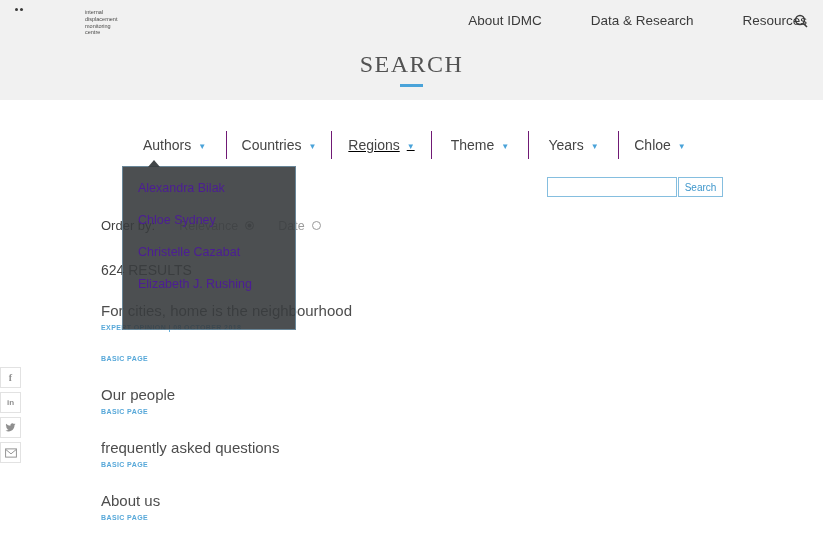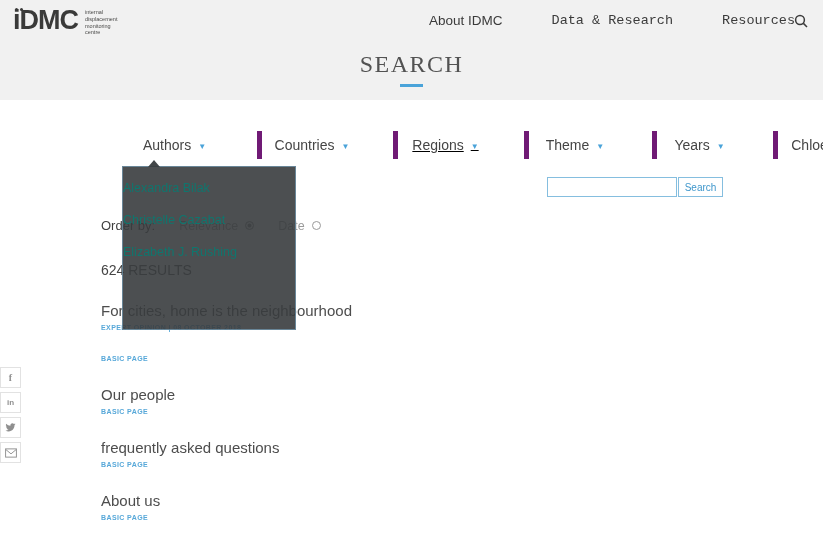--- a/index.html
+++ b/index.html
@@ -5,32 +5,32 @@
   * { margin:0; padding:0; box-sizing:border-box; }
   body { background:#fff; font-family:"Liberation Sans", sans-serif; }
   .page { position:relative; width:823px; height:548px; background:#fff; overflow:hidden; }
 
   
   .header { position:absolute; left:0; top:0; width:823px; height:100px; background:#f1f1f1; }
   .logo { position:absolute; left:13px; top:5px; width:120px; height:34px; cursor:pointer; }
   .logo-main { position:absolute; left:0; top:0; font-size:27px; font-weight:700; color:#3a3a39; letter-spacing:-1px; }
   .logo-dots { position:absolute; left:2px; top:3px; width:3px; height:3px; border-radius:50%; background:#3a3a39; box-shadow:5px 0 0 #3a3a39; }
   .logo-sub { position:absolute; left:72px; top:4px; width:60px; font-size:5.5px; line-height:6.8px; color:#4a4a49; white-space:pre-line; }
-  .nav { position:absolute; right:28px; top:13px; display:flex; align-items:center; }
+  .nav { position:absolute; right:16px; top:13px; display:flex; align-items:center; }
   .nav a { font-size:13.5px; color:#3b3b3b; text-decoration:none; cursor:pointer; }
-  .nav a:not(:first-of-type) { margin-left:49px;font-family:Liberation Mono, monospace; }
+  .nav a:not(:first-of-type) { margin-left:49px; }
   .nav-search { margin-left:42px; width:16px; height:16px; cursor:pointer; display:flex; align-items:center; justify-content:center; }
   .hero-title { position:absolute; left:0; top:51px; width:823px; text-align:center;
     font-family:"Liberation Serif", serif; font-size:24px; font-weight:500; letter-spacing:1.5px; color:#525252; }
   .hero-underline { position:absolute; left:400px; top:84px; width:23px; height:3px; background:#4aa3d9; }
 
   
   .tabs { position:absolute; left:123px; top:130px; height:29px; display:flex; align-items:center; }
   .tab { display:flex; align-items:center; justify-content:center; height:28px; cursor:pointer; }
-  .tabs div:nth-of-type(n+2) { border-left:5px solid #701a75;margin-left:31px; }
+  .tabs div:nth-of-type(n+2) { border-left:1px solid #701a75; }
   .tabs div:nth-of-type(1){ width:103px; } .tabs div:nth-of-type(2){ width:105px; }
   .tabs div:nth-of-type(3){ width:100px;text-decoration:underline; } .tabs div:nth-of-type(4){ width:97px; }
   .tabs div:nth-of-type(5){ width:90px; }  .tabs div:nth-of-type(6){ width:83px; }
   .tab-label { font-size:14px; color:#454545; }
   .tab-arrow { font-size:8px; color:#4aa3d9; margin-left:7px; margin-top:4px; }
 
   
   .search-input { position:absolute; left:547px; top:177px; width:130px; height:20px;
     border:1px solid #85bedf; background:#fff; font-size:11px; padding:0 6px; color:#444; outline:none; }
   .search-btn { position:absolute; left:678px; top:177px; width:45px; height:20px;
@@ -51,39 +51,38 @@
   .result { margin-bottom:24px; }
   .result .title { font-size:15px; color:#4d4d4d; cursor:pointer; line-height:18px; }
   .result .meta { margin-top:4px; font-size:7px; font-weight:700; letter-spacing:0.4px; color:#57a8d9; }
 
   
   .dropdown { position:absolute; left:122px; top:166px; width:174px; height:164px; z-index:5;
     background:rgba(56,60,62,0.9); border:1px solid rgba(130,180,212,0.55); padding-top:5px; }
   .dd-caret { position:absolute; left:25px; top:-7px; width:0; height:0;
     border-left:6px solid transparent; border-right:6px solid transparent;
     border-bottom:7px solid rgba(56,60,62,0.95); }
-  .dd-item { height:32px; line-height:32px; color:#0f766e; font-size:12.5px;
+  .dd-item { height:32px; line-height:32px; padding-left:15px; color:#4c1d95; font-size:12.5px;
     cursor:pointer; white-space:nowrap; overflow:hidden; }
 
   
   .social { position:absolute; left:0; top:367px; }
   .s-box { width:21px; height:21px; border:1px solid #e2e2e2; background:#fff; margin-bottom:4px;
     display:flex; align-items:center; justify-content:center; color:#8f8f8f; cursor:pointer; }
   .s-box .txt { font-size:10px; font-weight:700; color:#8f8f8f; }
   svg { display:block; }
 </style>
 </head>
 <body>
 
 <div class="page">
 
   <header class="header">
     <div class="logo">
       <span class="logo-dots"></span>
-      <span class="logo-main">iDMC</span>
       <span class="logo-sub">internal
 displacement
 monitoring
 centre</span>
     </div>
 
     <nav class="nav">
 
         <a>About IDMC</a>
 
@@ -183,20 +182,21 @@
         <div class="meta">BASIC PAGE</div>
       </div>
     </div>
 
   <div class="dropdown">
     <span class="dd-caret"></span>
 
       <div class="dd-item">Alexandra Bilak</div>
 
 
+      <div class="dd-item">Chloe Sydney</div>
 
       <div class="dd-item">Christelle Cazabat</div>
 
       <div class="dd-item">Elizabeth J. Rushing</div>
     </div>
 
   <aside class="social">
     <div class="s-box">
         <span class="txt" style="font-family:'Liberation Serif',serif;">f</span>
       </div>

